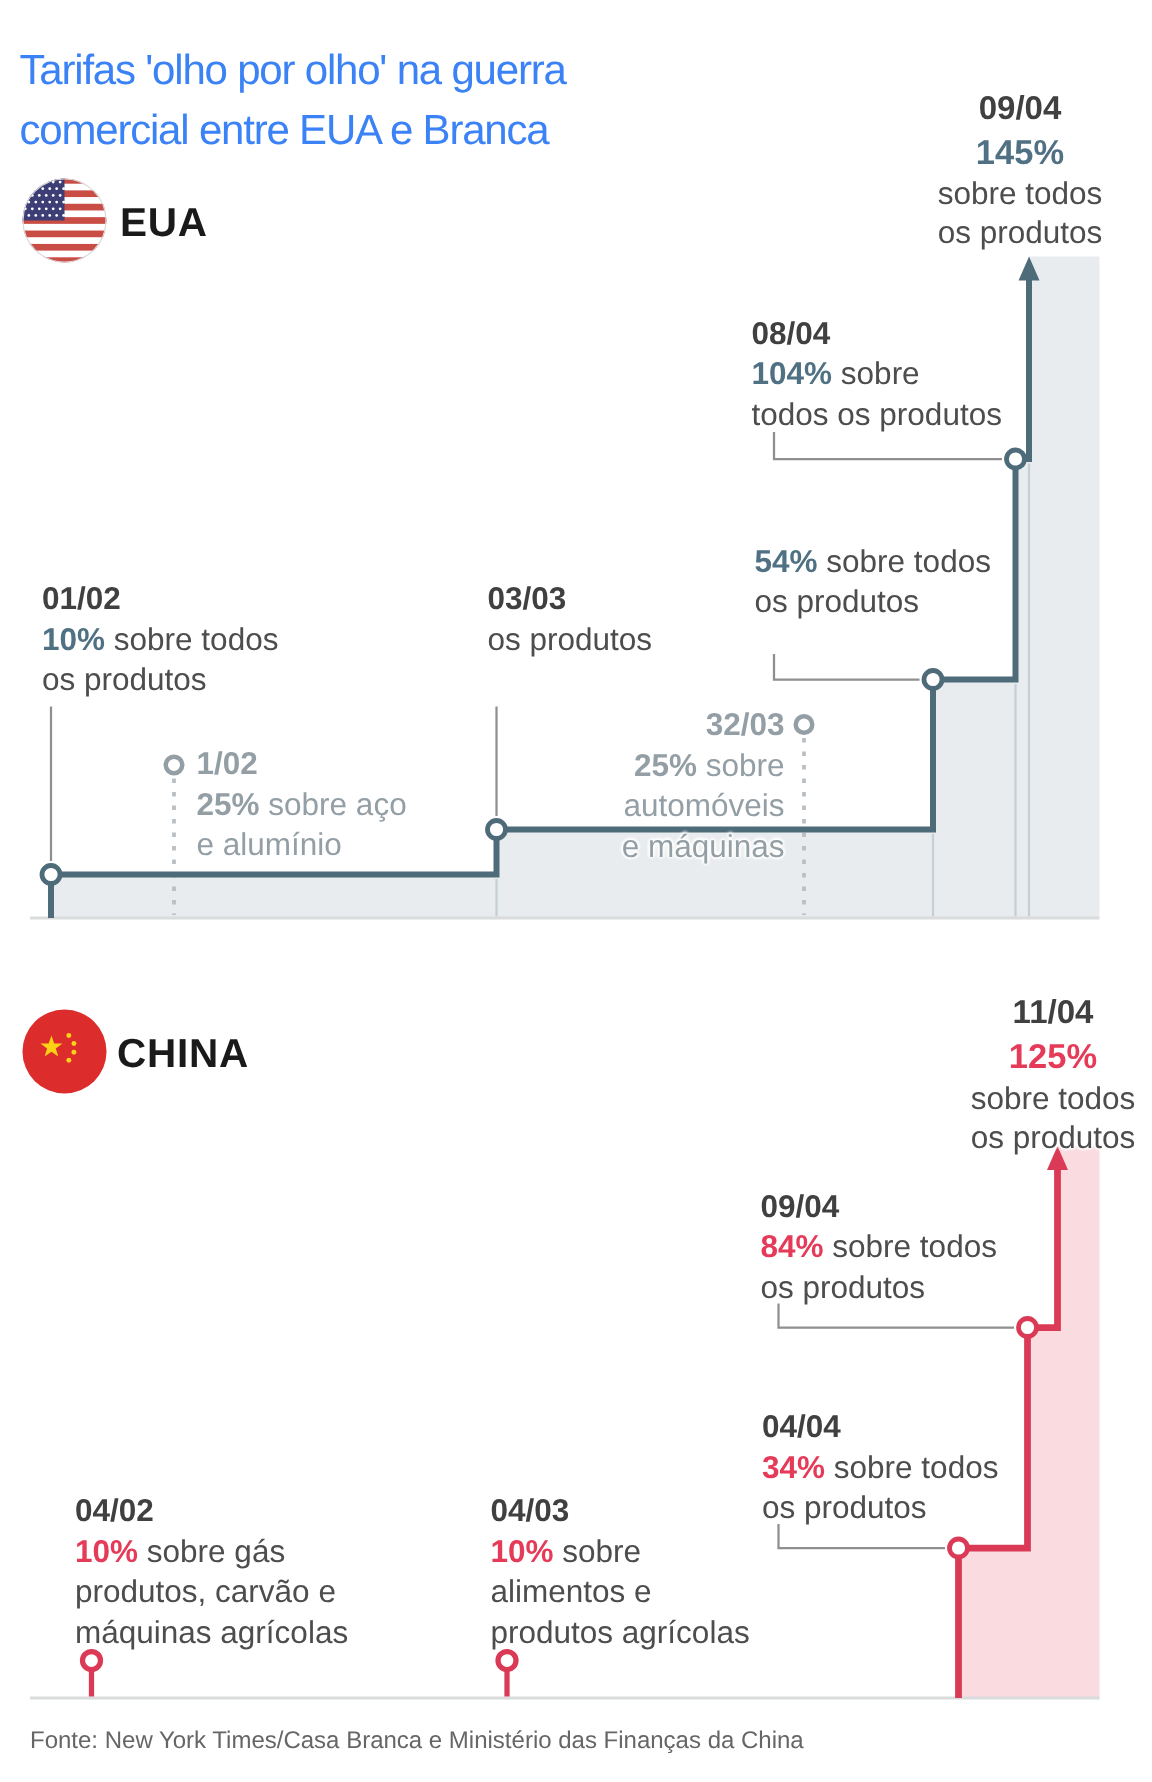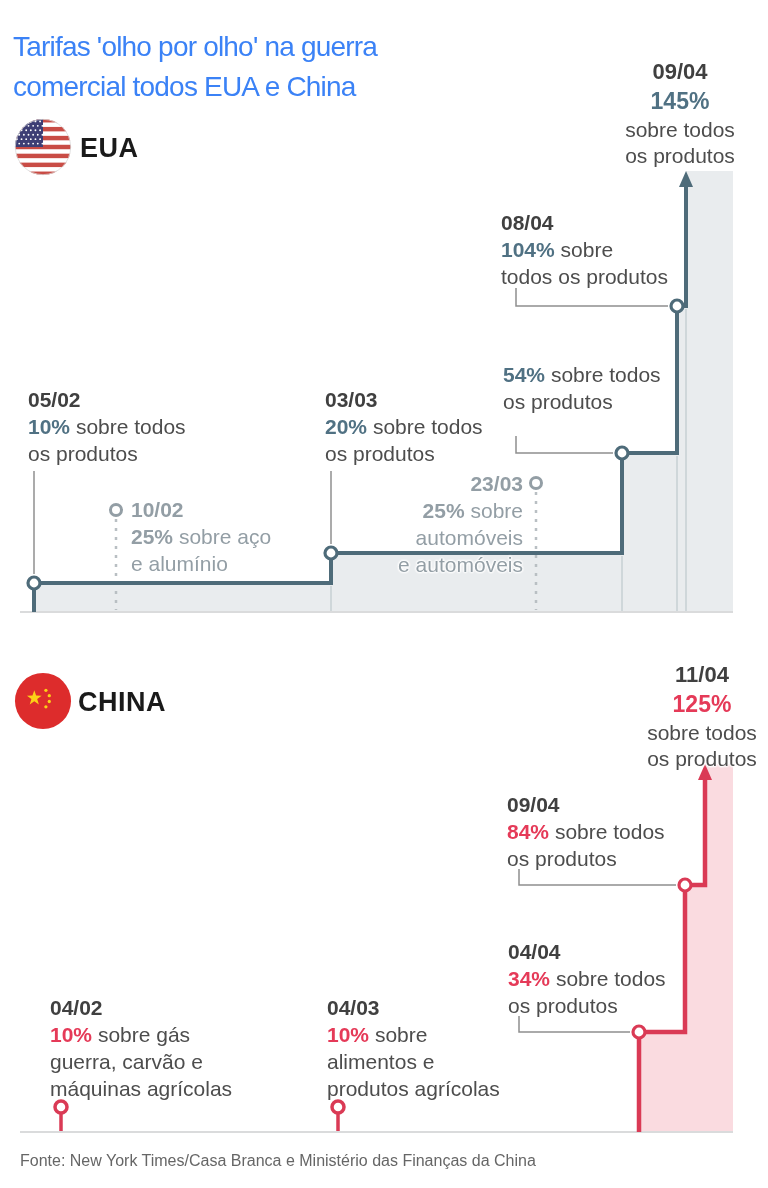--- a/index.html
+++ b/index.html
@@ -23,21 +23,21 @@
   .top{text-align:center;}
   .top .date{font-size:22px;line-height:28px;}
   .top .pctbig{font-size:23px;line-height:31px;font-weight:bold;}
   .top .sub{line-height:26px;}
 </style>
 </head>
 <body>
 
 <div id="canvas">
 
-  <h1 id="page-title"><span>Tarifas 'olho por olho' na guerra</span><br><span>comercial todos EUA e China</span></h1>
+  <h1 id="page-title"><span>Tarifas 'olho por olho' na guerra</span><br><span>comercial entre EUA e Branca</span></h1>
 
   <svg id="us-flag" class="flag" style="left:14px;top:118px;" width="58" height="58" viewBox="0 0 60 60">
       <clipPath id="usclip">
         <circle cx="30" cy="30" r="29"></circle>
       </clipPath>
       <g clip-path="url(#usclip)">
         <rect x="0" y="0" width="60" height="60" fill="#fff"></rect>
         <rect x="0" y="0" width="60" height="4.615384615384615" fill="#c94c45"></rect>
         <rect x="0" y="9.23076923076923" width="60" height="4.615384615384615" fill="#c94c45"></rect>
         <rect x="0" y="18.46153846153846" width="60" height="4.615384615384615" fill="#c94c45"></rect>
@@ -126,42 +126,41 @@
       <circle cx="338" cy="1107" r="6" fill="#fff" stroke="#da3a55" stroke-width="3.5"></circle>
       <path d="M639,1132 L639,1132 L639,1032 L685,1032 L685,885 L705,885 L705,779" fill="none" stroke="#da3a55" stroke-width="4.5" stroke-linejoin="miter"></path>
       <polygon points="705,764 698,780 712,780" fill="#da3a55"></polygon>
       <circle cx="639" cy="1032" r="6" fill="#fff" stroke="#da3a55" stroke-width="3.2"></circle>
       <circle cx="685" cy="885" r="6" fill="#fff" stroke="#da3a55" stroke-width="3.2"></circle>
       <path d="M519,869 V885 H676" fill="none" stroke="#8f8f8f" stroke-width="1.5"></path>
       <path d="M519,1016 V1032 H630" fill="none" stroke="#8f8f8f" stroke-width="1.5"></path>
     </svg>
 
   <div class="lbl us" style="left:28px;top:386px;">
-    <div class="date">05/02</div>
+    <div class="date">01/02</div>
     <div><span class="pct">10%</span> <span>sobre todos</span></div>
     <div>os produtos</div>
   </div>
 
   <div class="lbl us us-minor" style="left:131px;top:496px;">
-    <div class="date">10/02</div>
+    <div class="date">1/02</div>
     <div><span class="pct">25%</span> <span>sobre aço</span></div>
     <div>e alumínio</div>
   </div>
 
   <div class="lbl us" style="left:325px;top:386px;">
     <div class="date">03/03</div>
-    <div><span class="pct">20%</span> <span>sobre todos</span></div>
     <div>os produtos</div>
   </div>
 
   <div class="lbl us us-minor r" style="left:373px;top:470px;width:150px;">
-    <div class="date">23/03</div>
+    <div class="date">32/03</div>
     <div><span class="pct">25%</span> <span>sobre</span></div>
     <div>automóveis</div>
-    <div>e automóveis</div>
+    <div>e máquinas</div>
   </div>
 
   <div class="lbl us" style="left:503px;top:361px;">
     <div><span class="pct">54%</span> <span>sobre todos</span></div>
     <div>os produtos</div>
   </div>
 
   <div class="lbl us" style="left:501px;top:209px;">
     <div class="date">08/04</div>
     <div><span class="pct">104%</span> <span>sobre</span></div>
@@ -171,21 +170,21 @@
   <div class="lbl us top" style="left:604px;top:58px;width:152px;">
     <div class="date">09/04</div>
     <div class="pctbig pct">145%</div>
     <div class="sub">sobre todos</div>
     <div class="sub">os produtos</div>
   </div>
 
   <div class="lbl cn" style="left:50px;top:994px;">
     <div class="date">04/02</div>
     <div><span class="pct">10%</span> <span>sobre gás</span></div>
-    <div>guerra, carvão e</div>
+    <div>produtos, carvão e</div>
     <div>máquinas agrícolas</div>
   </div>
 
   <div class="lbl cn" style="left:327px;top:994px;">
     <div class="date">04/03</div>
     <div><span class="pct">10%</span> <span>sobre</span></div>
     <div>alimentos e</div>
     <div>produtos agrícolas</div>
   </div>
 

